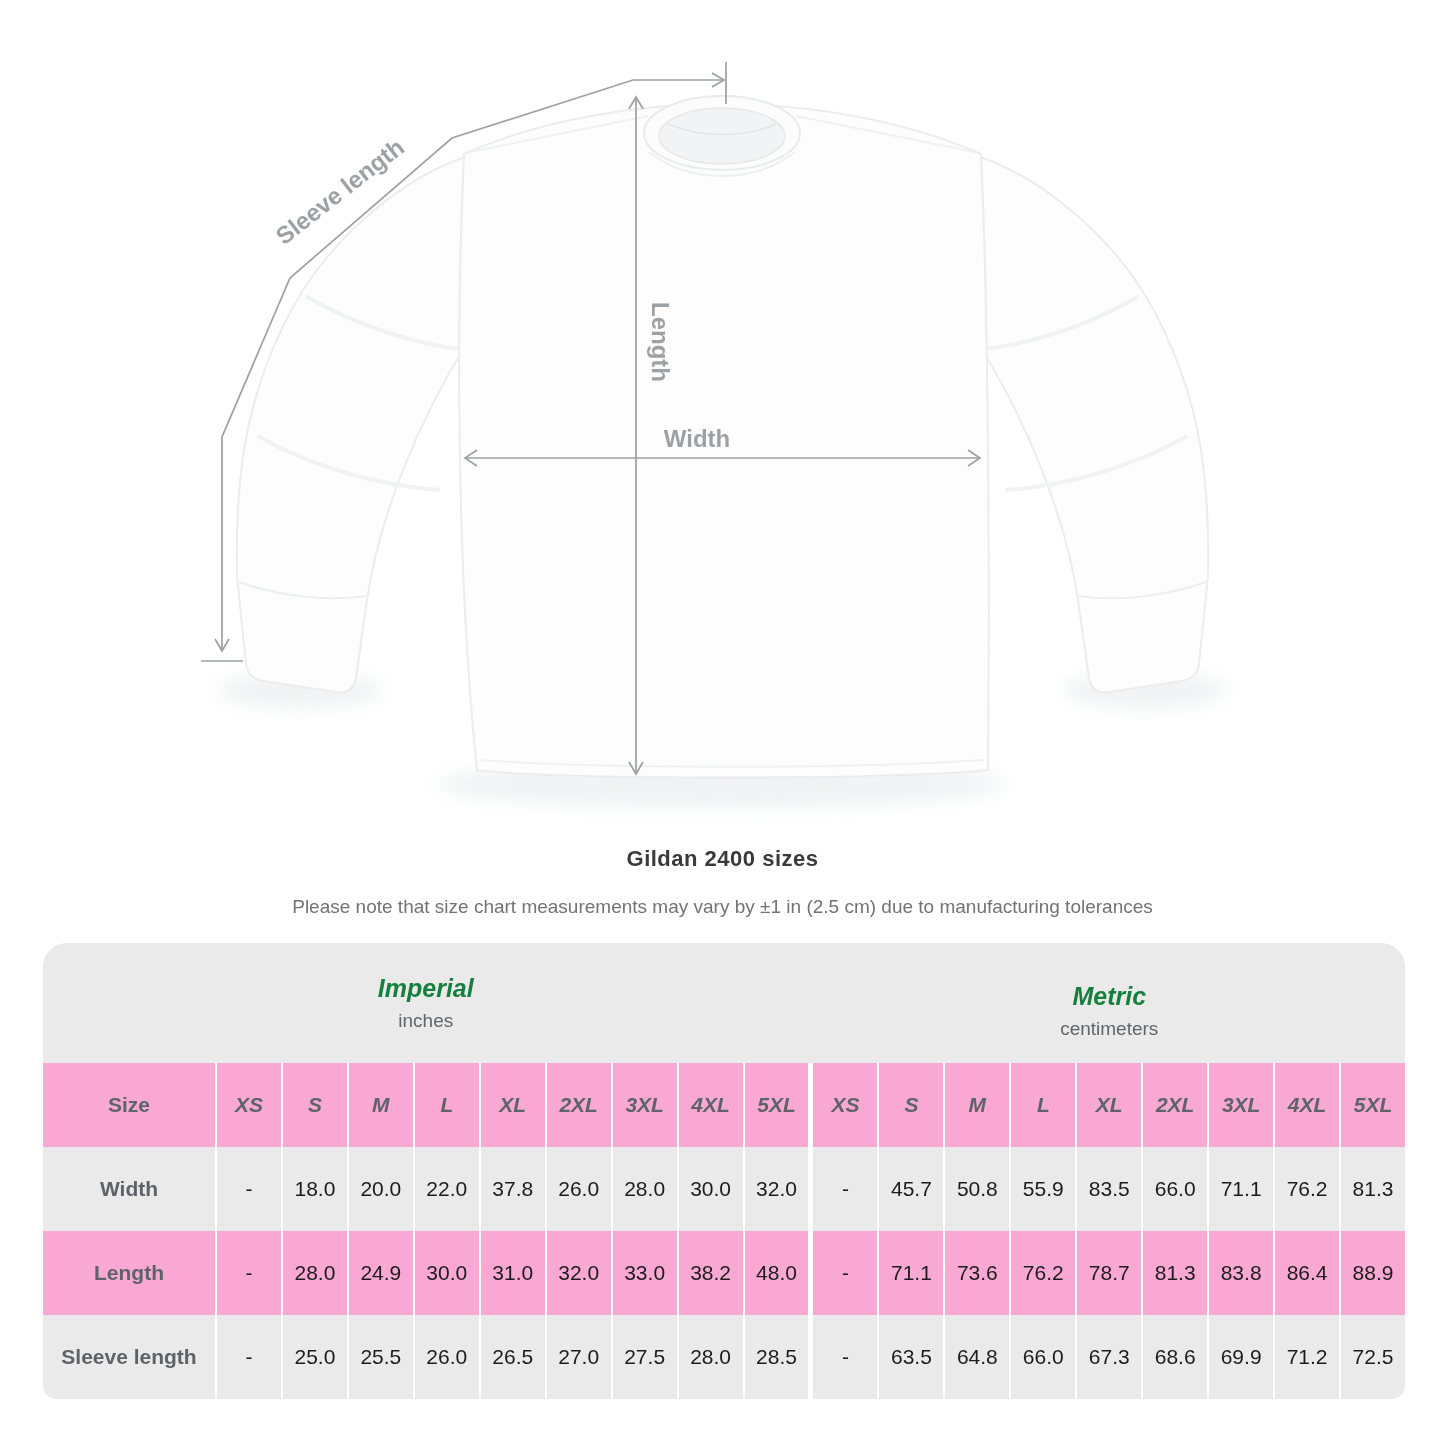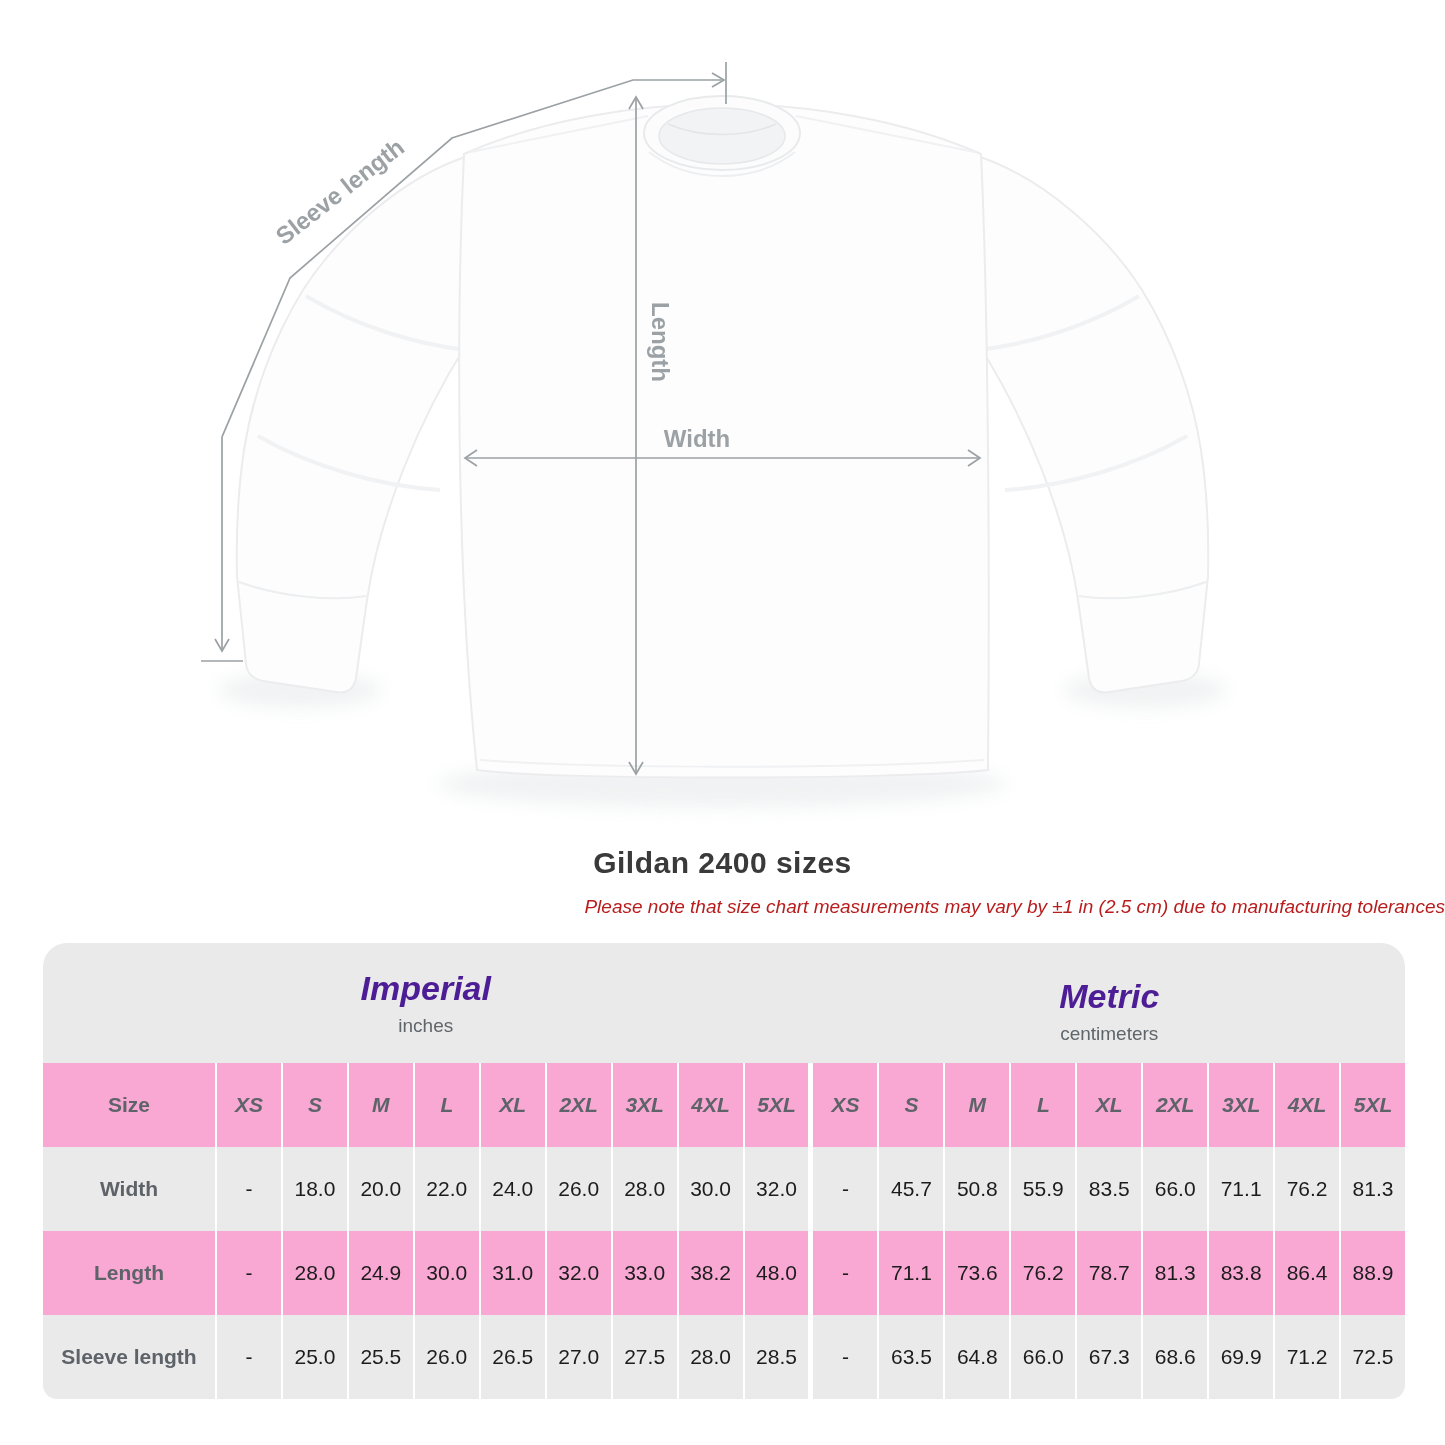--- a/index.html
+++ b/index.html
@@ -2,33 +2,33 @@
 <html><head>
 <meta charset="utf-8">
 <style>
   html,body{margin:0;padding:0;background:#fff;}
   .page{position:relative;width:1445px;height:1445px;background:#fff;overflow:hidden;
         font-family:"Liberation Sans",sans-serif;}
   
   .diagram{position:absolute;left:0;top:0;}
   
   .title{position:absolute;left:0;top:846px;width:100%;text-align:center;
-         font-size:30px;font-weight:bold;color:#3a3a3a;letter-spacing:.5px;}
-  .subtitle{position:absolute;left:0;top:896px;width:100%;text-align:right;
-            font-style:italic;font-size:19px;color:#b91c1c;}
+         font-size:22px;font-weight:bold;color:#3a3a3a;letter-spacing:.5px;}
+  .subtitle{position:absolute;left:0;top:896px;width:100%;text-align:center;
+            font-size:19px;color:#737373;}
   
   .size-table{position:absolute;left:43px;top:943px;width:1362px;
               border-radius:24px 24px 14px 14px;overflow:hidden;background:#fff;}
   .band,.tr{display:grid;grid-template-columns:172px repeat(9,1fr) 1px repeat(9,1fr);
             column-gap:2px;}
   .band{height:120px;background:#eaeaea;align-items:center;}
   .ug{display:flex;flex-direction:column;align-items:center;justify-content:center;gap:7px;}
   .ug-imperial{grid-column:1/11;}
   .ug-metric{grid-column:12/21;margin-top:16px;}
-  .ug-l{font-size:34px;font-weight:bold;font-style:italic;color:#4c1d95;text-align:right;}
+  .ug-l{font-size:25px;font-weight:bold;font-style:italic;color:#15803d;text-align:right;}
   .ug-s{font-size:19px;color:#5f666b;}
   .tr{height:84px;}
   .td{display:flex;align-items:center;justify-content:center;height:100%;
       font-size:21px;background:#fff;}
   .sp{background:transparent;}
   .lab{font-weight:bold;color:#5d6368;}
   .sz{font-weight:bold;color:#5d6368;font-style:italic;}
   .v{color:#1c1c1c;}
   .tr.gray .td{background:#eaeaea;}
   .tr.white .td{background:#f9a8d4;}
@@ -152,21 +152,21 @@
       <div class="td sz">4XL</div>
       <div class="td sz">5XL</div>
     </div>
 
     <div class="tr gray">
       <div class="td lab">Width</div>
       <div class="td v">-</div>
       <div class="td v">18.0</div>
       <div class="td v">20.0</div>
       <div class="td v">22.0</div>
-      <div class="td v">24.0</div>
+      <div class="td v">37.8</div>
       <div class="td v">26.0</div>
       <div class="td v">28.0</div>
       <div class="td v">30.0</div>
       <div class="td v">32.0</div>
       <div class="sp"></div>
       <div class="td v">-</div>
       <div class="td v">45.7</div>
       <div class="td v">50.8</div>
       <div class="td v">55.9</div>
       <div class="td v">83.5</div>

